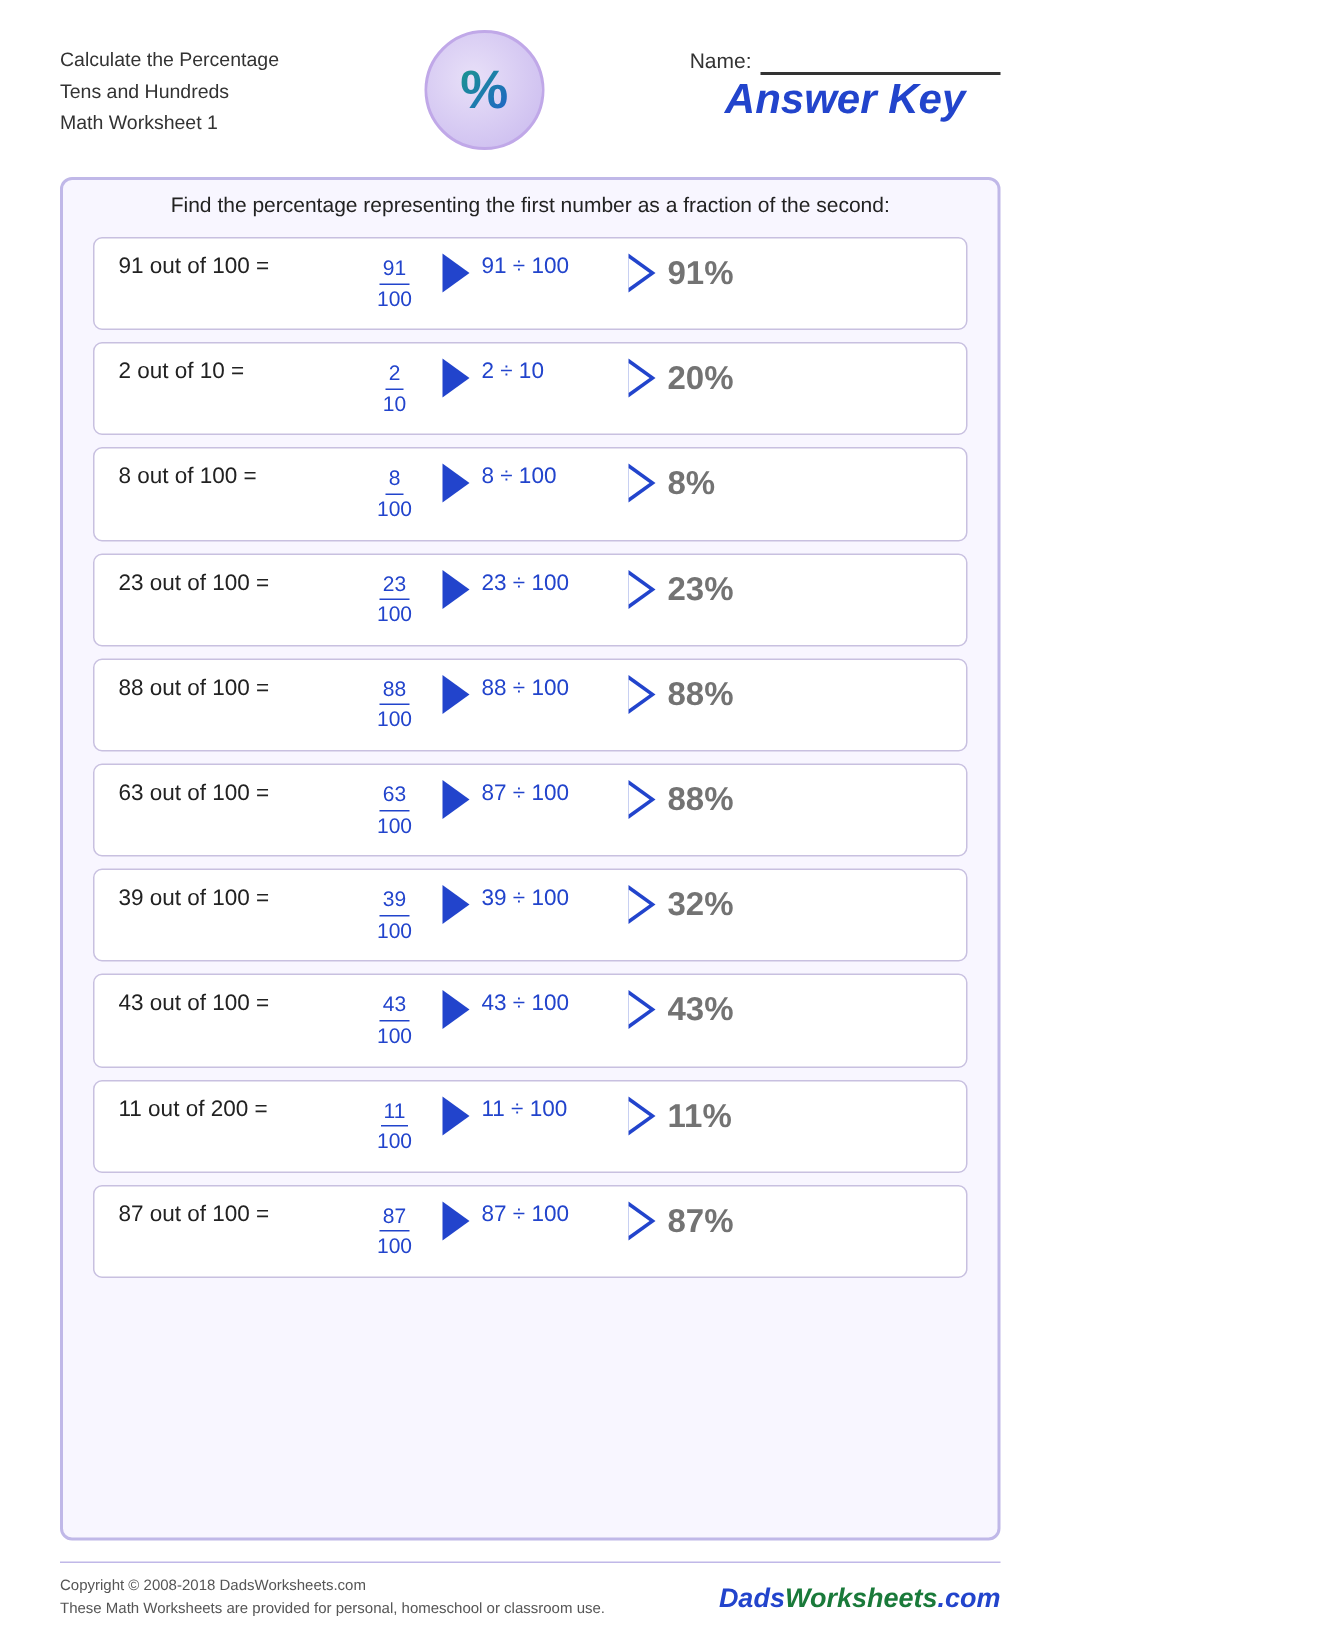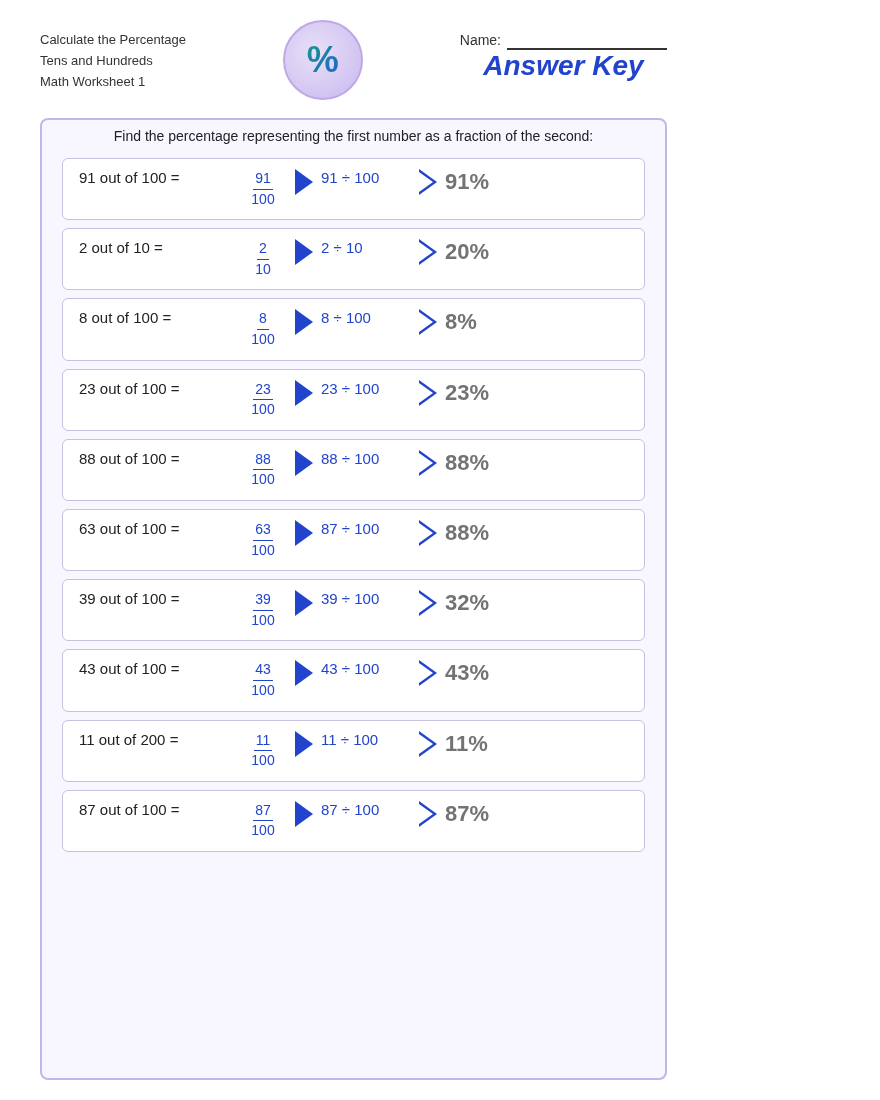--- a/index.html
+++ b/index.html
@@ -344,14 +344,23 @@
     </span>
     <span class="arrow-filled"></span>
     <span class="division-expr">87 ÷ 100</span>
     <span class="arrow-outline"></span>
     <span class="percentage">87%</span>
   </div>
       </div>
 
   </div>
 
+  <div class="footer">
+    <div class="footer-left">
+      <div>Copyright © 2008-2018 DadsWorksheets.com</div>
+      <div>These Math Worksheets are provided for personal, homeschool or classroom use.</div>
+    </div>
+    <div class="footer-right">
+      <span style="color:#2244cc; font-style:italic; font-weight:bold;">Dads</span><span style="color:#1a7a3a; font-style:italic; font-weight:bold;">Worksheets</span><span style="color:#2244cc; font-style:italic; font-weight:bold;">.com</span>
+    </div>
+  </div>
 
 </div>
 
 </body></html>

